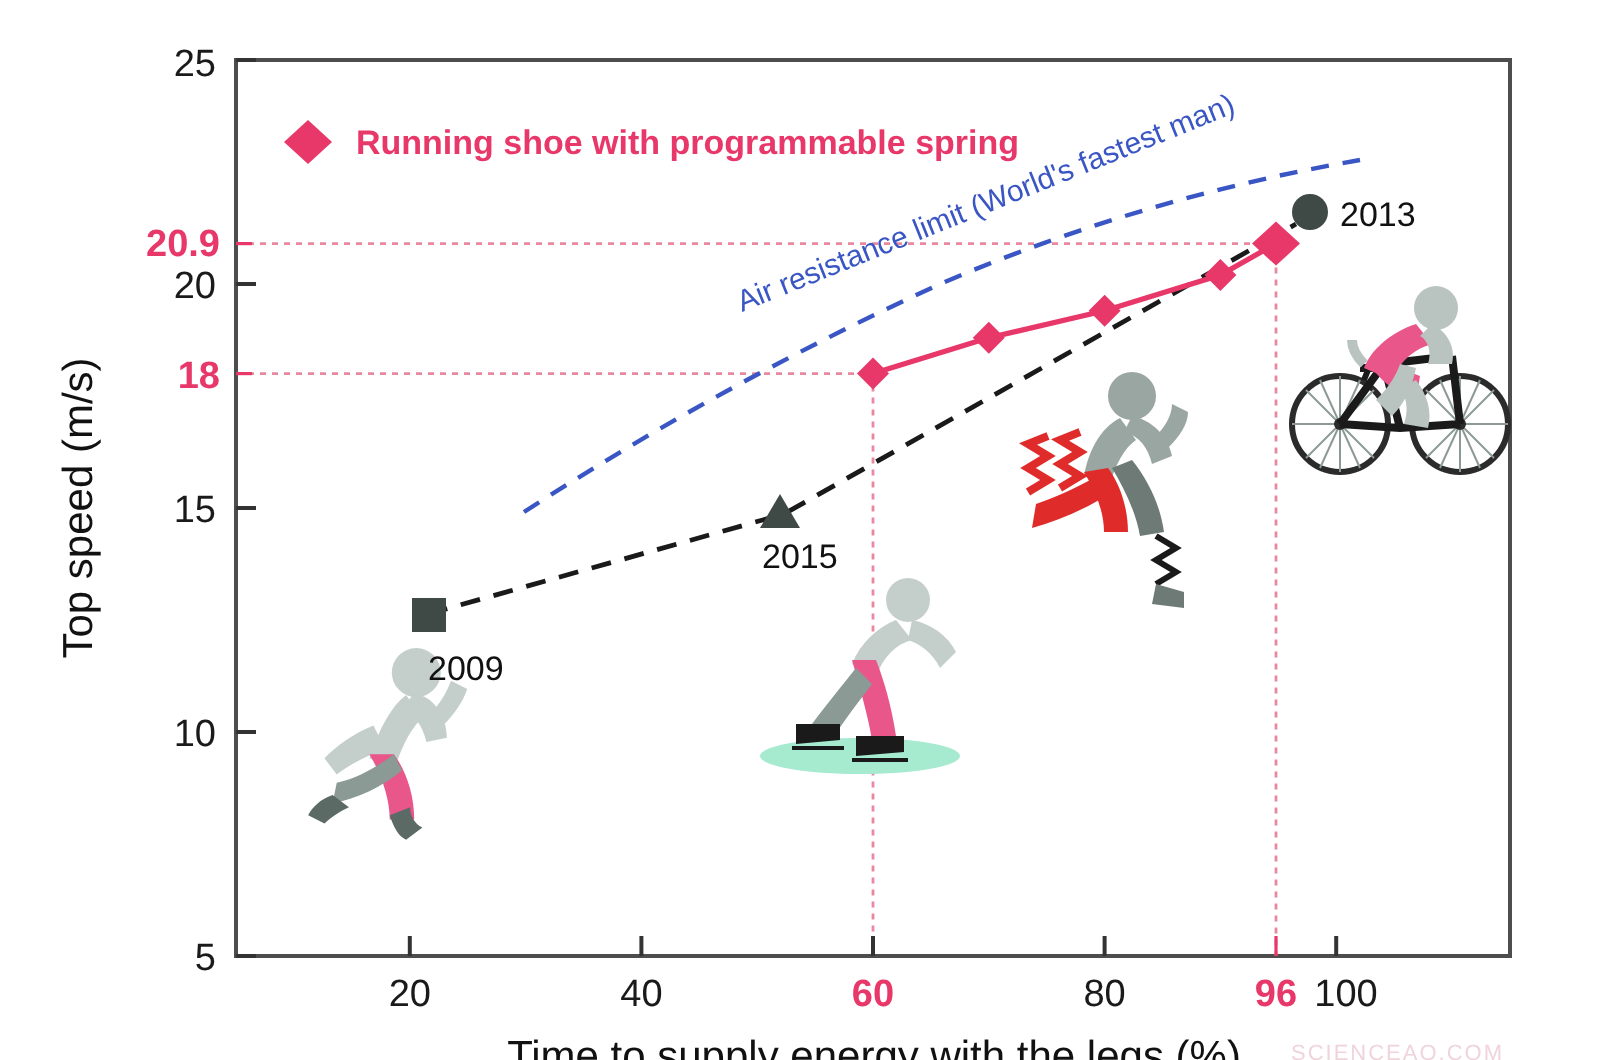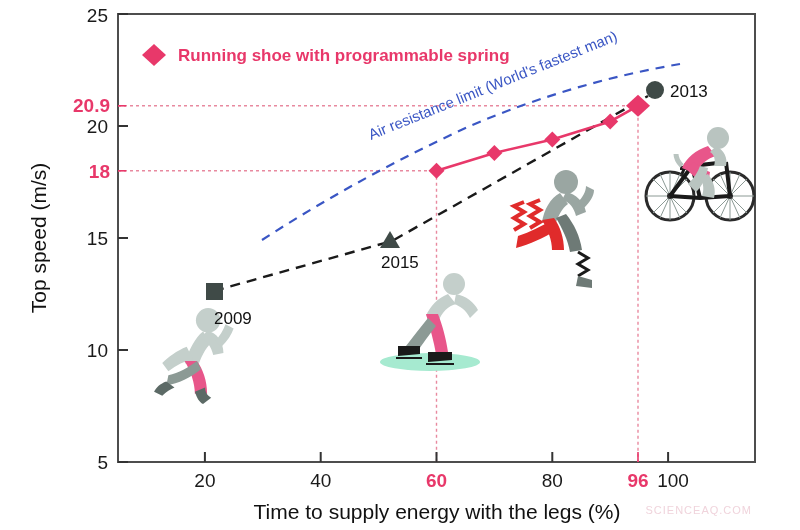--- a/index.html
+++ b/index.html
@@ -3,21 +3,21 @@
 <meta charset="utf-8">
 <style>
   html,body{margin:0;padding:0;}
   body{
     width:800px;height:530px;
     background:#ffffff;
     font-family:"Liberation Sans", sans-serif;
     overflow:hidden;
     position:relative;
   }
-  #stage{position:absolute;left:0;top:0;width:800px;height:466px;}
+  #stage{position:absolute;left:0;top:16px;width:800px;height:466px;}
   svg.layer{position:absolute;left:0;top:0;width:800px;height:530px;}
 
   .tick-label{
     font-family:"Liberation Sans", sans-serif;
     font-size:19px;fill:#1a1a1a;
   }
   .tick-label-hl{
     font-family:"Liberation Sans", sans-serif;
     font-size:19px;font-weight:bold;fill:#e8386a;
   }

